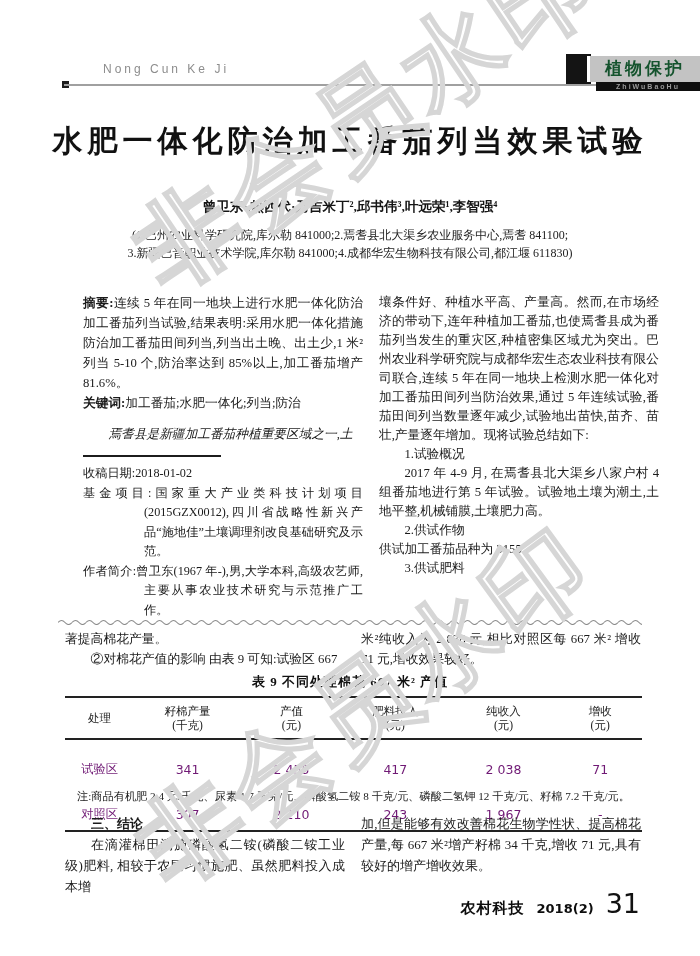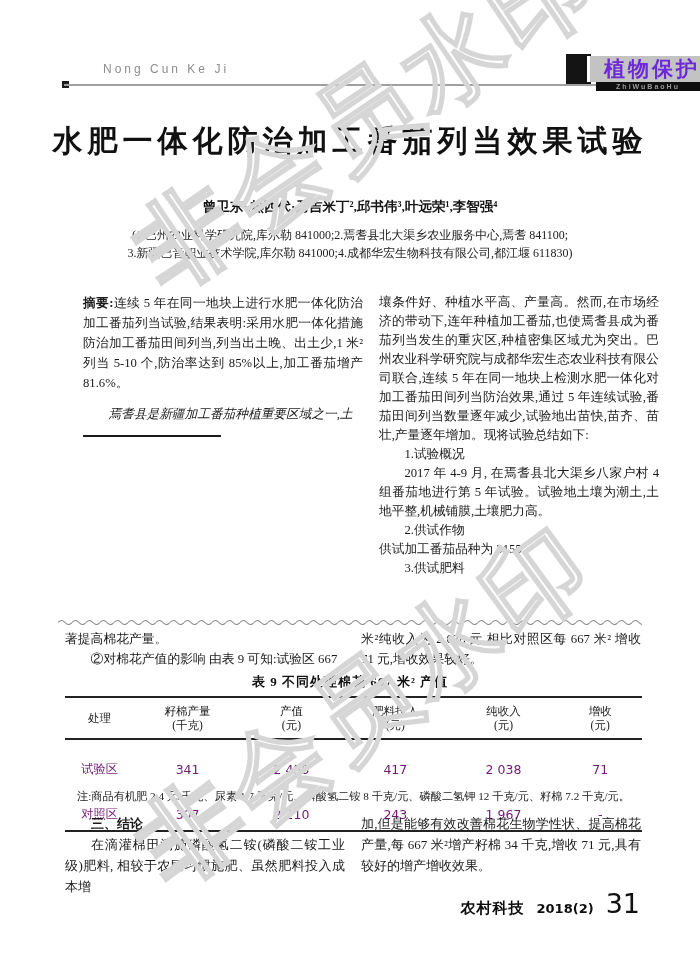--- a/index.html
+++ b/index.html
@@ -22,22 +22,22 @@
     position:absolute; left:103px; top:62px;
     font-family:"Liberation Sans","DejaVu Sans",sans-serif;
     font-size:12px; font-weight:normal; letter-spacing:3px; color:#8d8d8d;
   }
   .header-rule { position:absolute; left:64px; top:84px; width:636px; height:2px; background:#a0a0a0; }
   .header-dot { position:absolute; left:62px; top:81px; width:7px; height:7px; background:#1c1c1c; }
   .badge { position:absolute; right:0; top:52px; width:134px; height:38px; }
   .badge-black { position:absolute; left:0; top:2px; width:25px; height:30px; background:#141414; }
   .badge-gray {
     position:absolute; left:21px; top:4px; width:113px; height:26px; background:#c3c3c3;
-    border-left:3px solid #ffffff; text-align:right; line-height:26px;
-    font-size:21px; font-weight:bold; letter-spacing:3px; color:#6d28d9;
+    border-left:3px solid #ffffff; text-align:center; line-height:26px;
+    font-size:17px; font-weight:bold; letter-spacing:3px; color:#14532d;
   }
   .badge-sub {
     position:absolute; left:30px; top:30px; width:104px; height:9px; background:#0f0f0f;
     color:#9a9a9a; font-family:"Liberation Sans","DejaVu Sans",sans-serif;
     font-size:7px; line-height:9px; text-align:center; letter-spacing:2px; font-weight:bold;
   }
 
   
   .paper-title {
     position:absolute; left:0; right:0; top:121px; text-align:center;
@@ -125,22 +125,28 @@
   <div class="paper-title">水肥一体化防治加工番茄列当效果试验</div>
   <div class="authors">曾卫东¹,热西代·乃吉米丁²,邱书伟³,叶远荣¹,李智强⁴</div>
   <div class="affiliations">
     <div>(1.巴州农业科学研究院,库尔勒 841000;2.焉耆县北大渠乡农业服务中心,焉耆 841100;</div>
     <div>3.新疆巴音职业技术学院,库尔勒 841000;4.成都华宏生物科技有限公司,都江堰 611830)</div>
   </div>
 
   <div class="cols">
     <div class="col">
       <p class="abstract-block"><span class="bold">摘要:</span><span>连续 5 年在同一地块上进行水肥一体化防治加工番茄列当试验,结果表明:采用水肥一体化措施防治加工番茄田间列当,列当出土晚、出土少,1 米²列当 5-10 个,防治率达到 85%以上,加工番茄增产 81.6%。</span></p>
+      <p class="abstract-block"><span class="bold">关键词:</span><span>加工番茄;水肥一体化;列当;防治</span></p>
       <p class="indent intro-left">焉耆县是新疆加工番茄种植重要区域之一,土</p>
       <div class="footnote-rule"></div>
+      <div class="footnote">
+        <div class="fn-item"><span>收稿日期:</span><span>2018-01-02</span></div>
+        <div class="fn-item"><span>基金项目:</span><span>国家重大产业类科技计划项目(2015GZX0012),四川省战略性新兴产品“施地佳”土壤调理剂改良基础研究及示范。</span></div>
+        <div class="fn-item"><span>作者简介:</span><span>曾卫东(1967 年-),男,大学本科,高级农艺师,主要从事农业技术研究与示范推广工作。</span></div>
+      </div>
     </div>
     <div class="col">
       <p>壤条件好、种植水平高、产量高。然而,在市场经济的带动下,连年种植加工番茄,也使焉耆县成为番茄列当发生的重灾区,种植密集区域尤为突出。巴州农业科学研究院与成都华宏生态农业科技有限公司联合,连续 5 年在同一地块上检测水肥一体化对加工番茄田间列当防治效果,通过 5 年连续试验,番茄田间列当数量逐年减少,试验地出苗快,苗齐、苗壮,产量逐年增加。现将试验总结如下:</p>
       <p class="sub-heading">1.试验概况</p>
       <p class="indent">2017 年 4-9 月, 在焉耆县北大渠乡八家户村 4 组番茄地进行第 5 年试验。试验地土壤为潮土,土地平整,机械铺膜,土壤肥力高。</p>
       <p class="sub-heading">2.供试作物</p>
       <p>供试加工番茄品种为 3155。</p>
       <p class="sub-heading">3.供试肥料</p>
     </div>
   </div>

